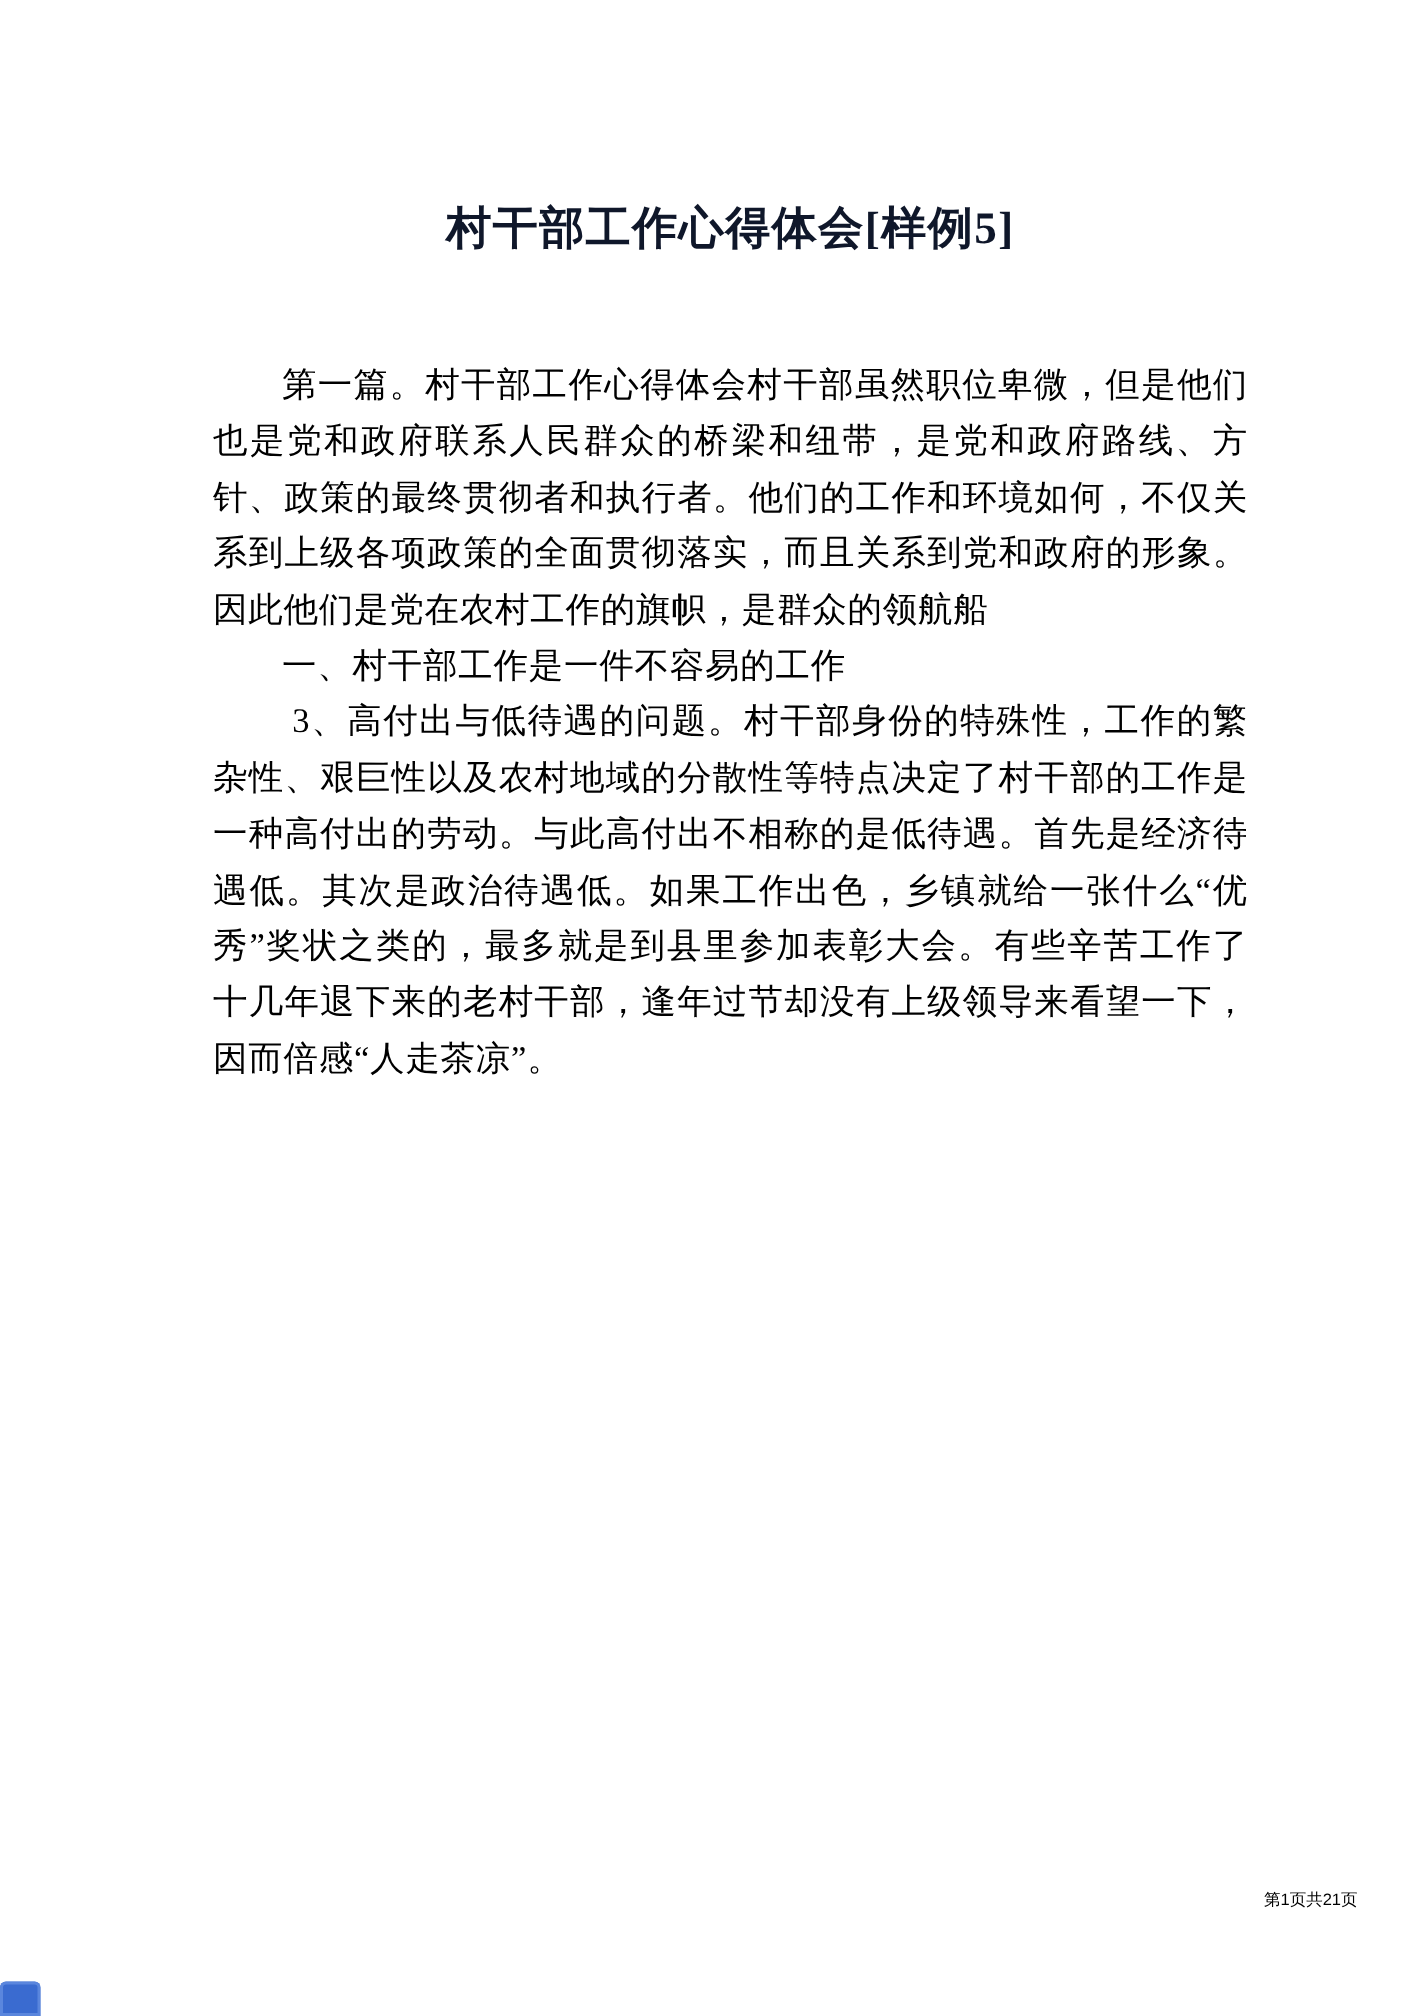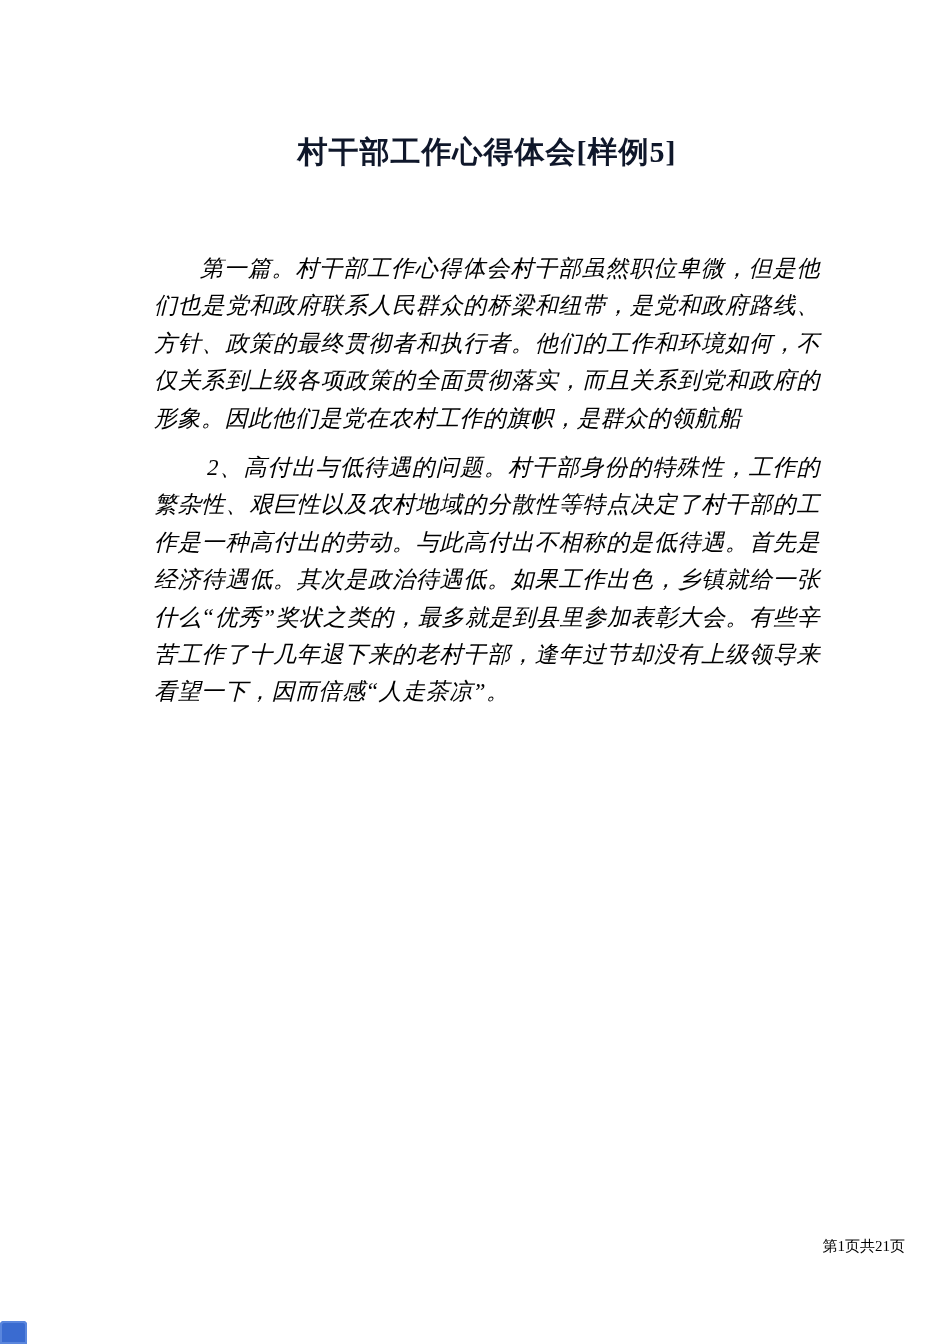--- a/index.html
+++ b/index.html
@@ -29,38 +29,37 @@
     letter-spacing: 1px;
     font-family: "Liberation Serif", "DejaVu Serif", serif;
   }
   .doc-body {
     position: absolute;
     top: 238px;
     left: 142px;
     width: 690px;
   }
   .doc-body p {
-    margin: 12px;
+    margin: 0;
     font-size: 23px;
     line-height: 37.4px;
     text-align: justify;
     text-indent: 2em;
     letter-spacing: 0.5px;
-    font-style: italic;
   }
   .doc-body p.num-para {
     text-indent: 2.3em;
   }
   .page-footer {
     position: absolute;
     right: 45px;
-    bottom: 88px;
-    font-size: 15px;
+    bottom: 70px;
+    font-size: 11px;
     color: #000000;
-    font-family: Liberation Serif, serif;
+    font-family: Liberation Sans, sans-serif;
   }
   .corner-badge {
     position: absolute;
     left: 0;
     bottom: 0;
     width: 27px;
     height: 23px;
     background: #3a6bd0;
     border-radius: 4px 4px 0 0;
     box-shadow: inset 0 0 0 2px #5a86dd;
@@ -68,20 +67,21 @@
 </style>
 </head>
 <body>
 
 <div class="page">
 
   <h1 class="doc-title">村干部工作心得体会[样例5]</h1>
 
   <div class="doc-body">
     <p>第一篇。村干部工作心得体会村干部虽然职位卑微，但是他们也是党和政府联系人民群众的桥梁和纽带，是党和政府路线、方针、政策的最终贯彻者和执行者。他们的工作和环境如何，不仅关系到上级各项政策的全面贯彻落实，而且关系到党和政府的形象。因此他们是党在农村工作的旗帜，是群众的领航船</p>
-    <p class="num-para">2、高付出与低待遇的问题。村干部身份的特殊性，工作的繁杂性、艰巨性以及农村地域的分散性等特点决定了村干部的工作是一种高付出的劳动。与此高付出不相称的是低待遇。首先是经济待遇低。其次是政治待遇低。如果工作出色，乡镇就给一张什么“优秀”奖状之类的，最多就是到县里参加表彰大会。有些辛苦工作了十几年退下来的老村干部，逢年过节却没有上级领导来看望一下，因而倍感“人走茶凉”。</p>
+    <p>一、村干部工作是一件不容易的工作</p>
+    <p class="num-para">3、高付出与低待遇的问题。村干部身份的特殊性，工作的繁杂性、艰巨性以及农村地域的分散性等特点决定了村干部的工作是一种高付出的劳动。与此高付出不相称的是低待遇。首先是经济待遇低。其次是政治待遇低。如果工作出色，乡镇就给一张什么“优秀”奖状之类的，最多就是到县里参加表彰大会。有些辛苦工作了十几年退下来的老村干部，逢年过节却没有上级领导来看望一下，因而倍感“人走茶凉”。</p>
   </div>
 
   <div class="page-footer">第1页共21页</div>
 
   <div class="corner-badge"></div>
 
 </div>
 
 </body></html>

